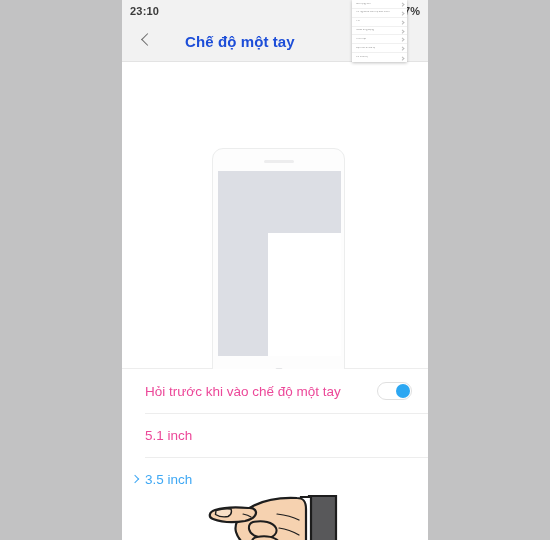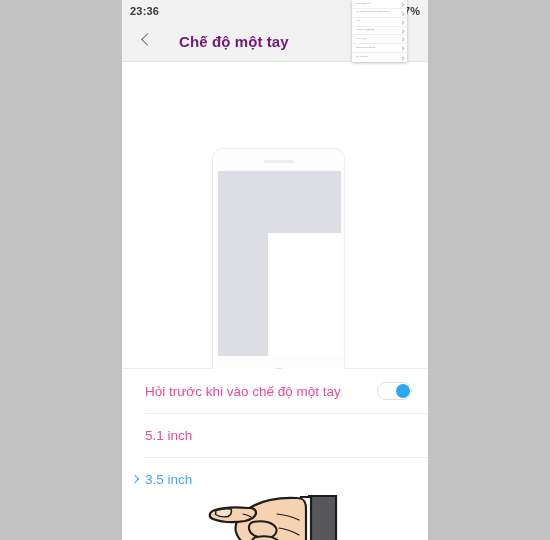--- a/index.html
+++ b/index.html
@@ -111,22 +111,22 @@
     top: 5px;
     width: 8px;
     height: 8px;
     border-left: 1.6px solid #6a6a6a;
     border-bottom: 1.6px solid #6a6a6a;
     transform: rotate(45deg);
   }
   .action-title {
     font-size: 15px;
     font-weight: bold;
-    color: #701a75;
-    margin-left: 22px;
+    color: #1d4ed8;
+    margin-left: 28px;
     letter-spacing: .1px;
   }
 
   
   .illustration-area {
     height: 306px;
     position: relative;
     background: #ffffff;
   }
   .phone-device {
@@ -351,21 +351,21 @@
   }
 </style>
 </head>
 <body>
 
 <div id="root">
 
   <div class="phone-viewport">
 
     <div class="status-bar">
-      <span class="status-clock">23:36</span>
+      <span class="status-clock">23:10</span>
       <span class="status-right">
         <span class="dots-icon">
           <i></i>
             <i></i>
             <i></i>
         </span>
         <span class="signal-icon">
           <i></i>
             <i></i>
             <i></i>

